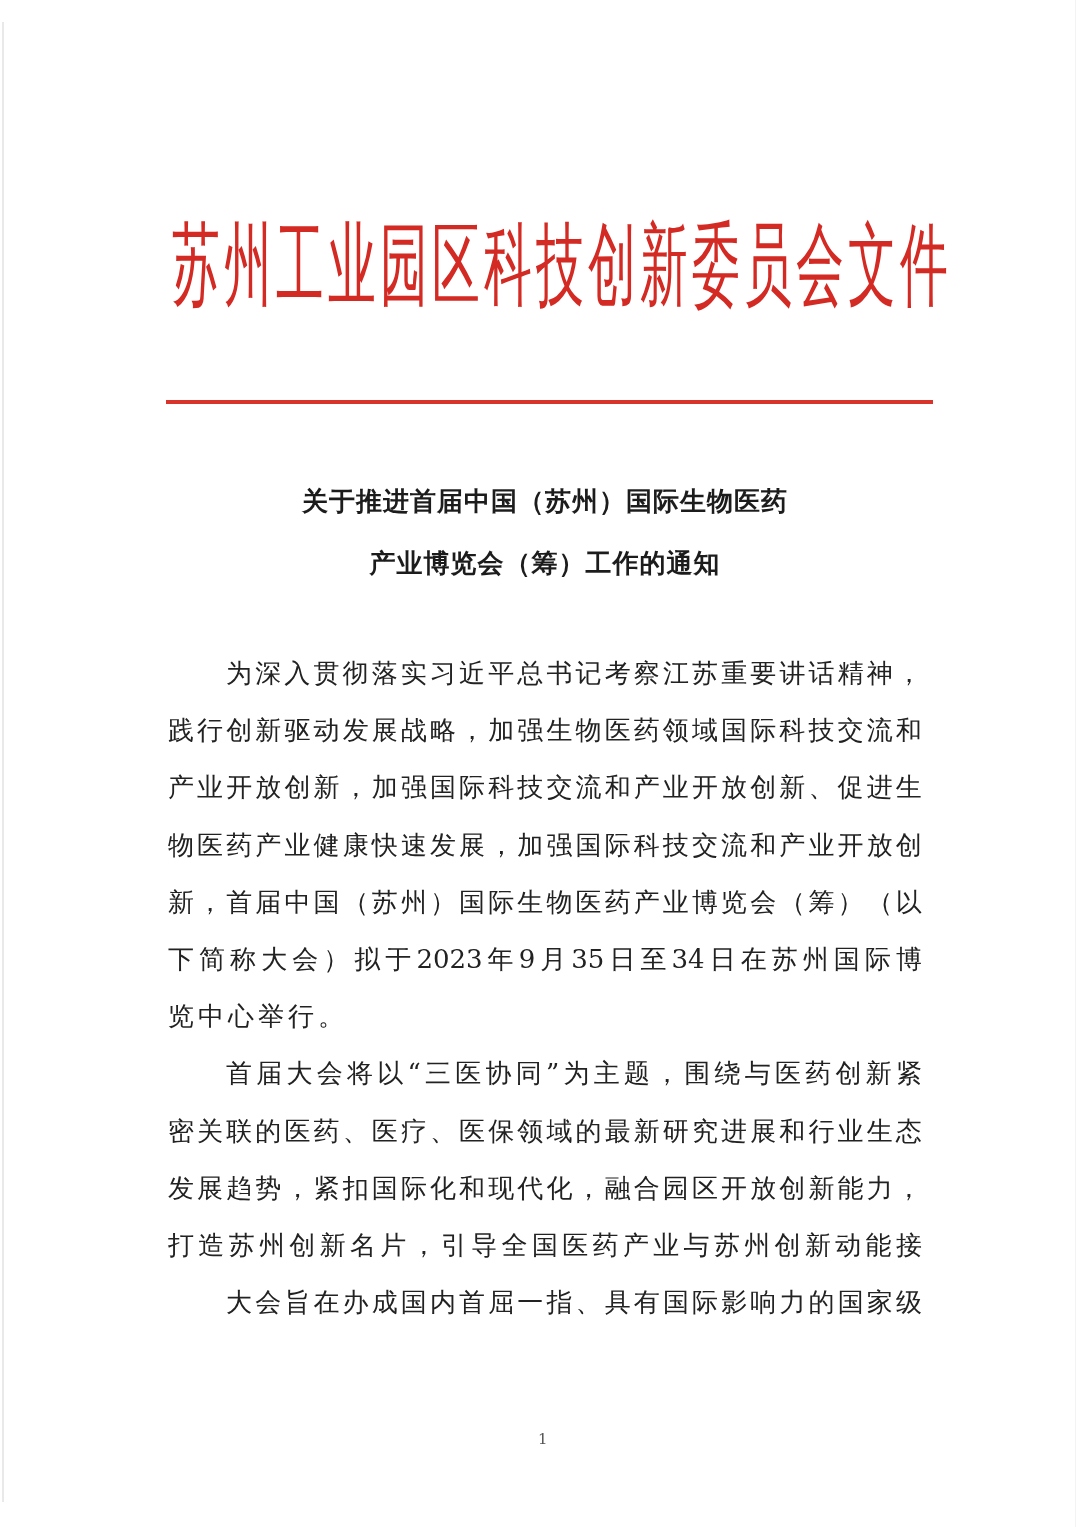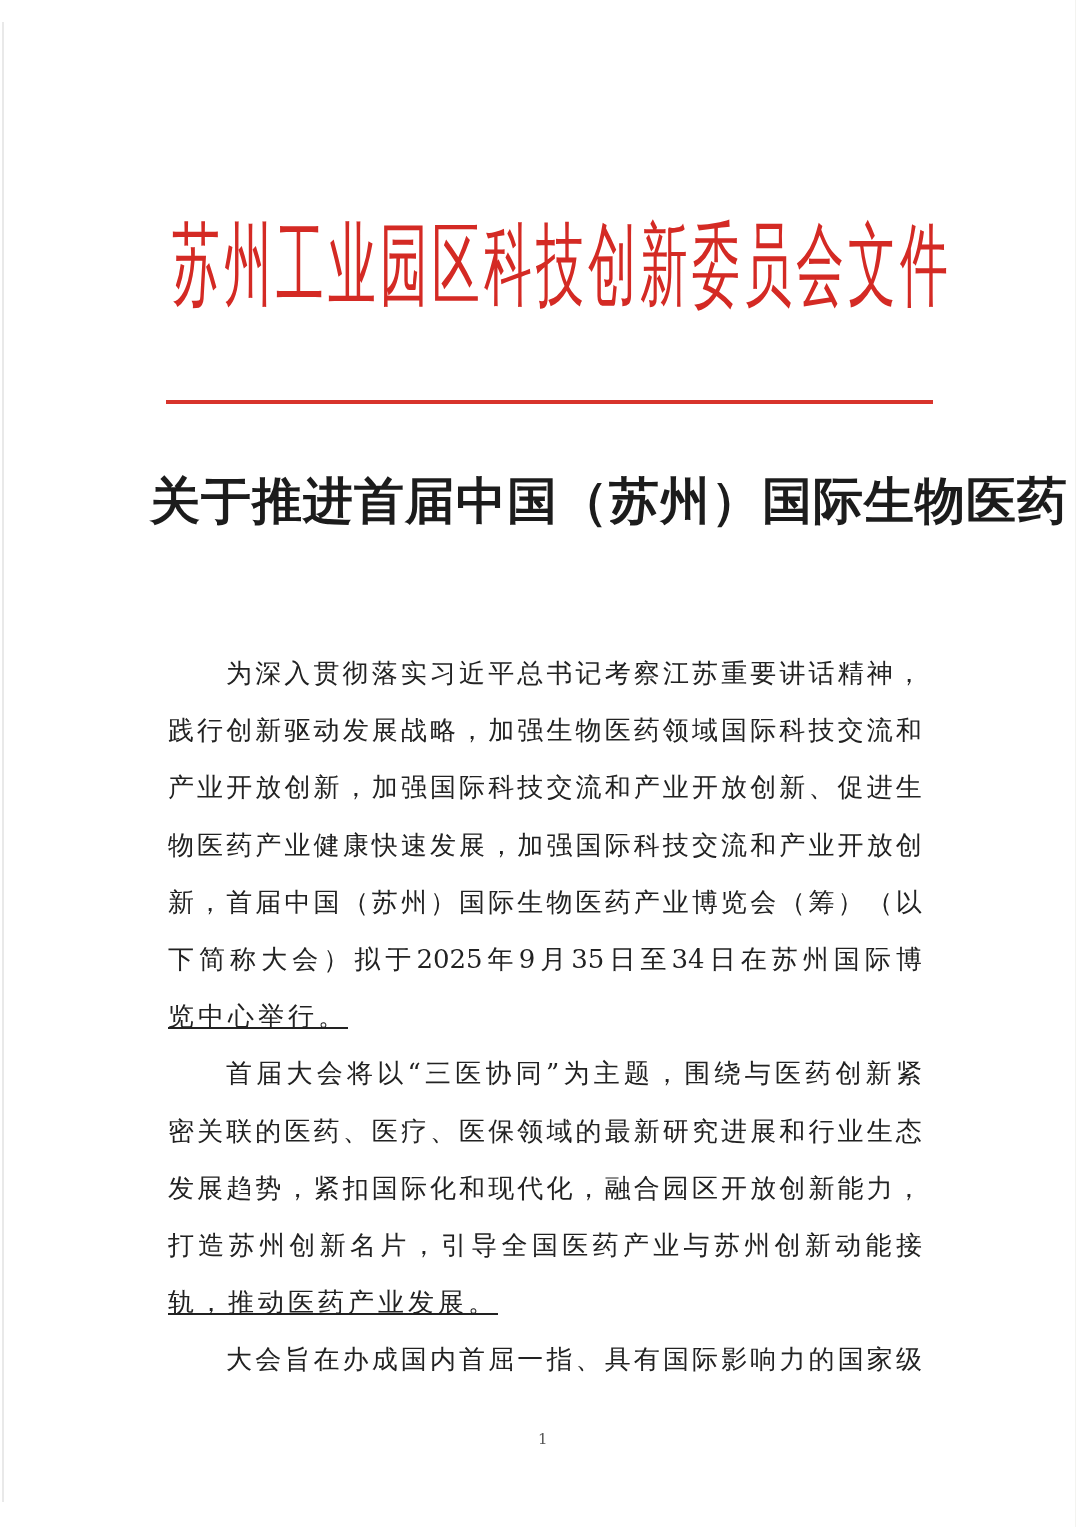--- a/index.html
+++ b/index.html
@@ -62,23 +62,23 @@
     background: #d8342c;
   }
   .doc-title {
     position: absolute;
     left: 150px;
     top: 470px;
     width: 790px;
     text-align: center;
   }
   .doc-title .tline {
-    font-family: Liberation Serif, serif;
+    font-family: Liberation Sans, sans-serif;
     font-weight: bold;
-    font-size: 50px;
+    font-size: 26px;
     line-height: 62px;
     color: #1c1c1c;
     letter-spacing: 1px;
     white-space: nowrap;
   }
   .body-text {
     position: absolute;
     left: 168px;
     top: 648px;
     width: 754px;
@@ -91,21 +91,20 @@
     white-space: nowrap;
     display: flex;
     justify-content: space-between;
   }
   .body-text .bline.indent {
     padding-left: 58px;
   }
   .body-text .bline.last {
     justify-content: flex-start;
     letter-spacing: 4px;
-    text-decoration: underline;
   }
   .page-number {
     position: absolute;
     left: 538px;
     top: 1430px;
     font-size: 15px;
     color: #555;
     font-family: "DejaVu Serif", "Liberation Serif", serif;
   }
 </style>
@@ -130,20 +129,21 @@
     <span class="hchar">员</span>
     <span class="hchar">会</span>
     <span class="hchar">文</span>
     <span class="hchar">件</span>
   </div>
 
 <div class="red-rule" style="background: rgb(216, 52, 44);"></div>
 
 <div class="doc-title">
   <div class="tline">关于推进首届中国（苏州）国际生物医药</div>
+  <div class="tline">产业博览会（筹）工作的通知</div>
 </div>
 
 <div class="body-text" id="body-text">
     <div class="bline indent">
       <span>为</span>
       <span>深</span>
       <span>入</span>
       <span>贯</span>
       <span>彻</span>
       <span>落</span>
@@ -280,21 +280,21 @@
     </div>
     <div class="bline">
       <span>下</span>
       <span>简</span>
       <span>称</span>
       <span>大</span>
       <span>会</span>
       <span>）</span>
       <span>拟</span>
       <span>于</span>
-      <span>2025</span>
+      <span>2023</span>
       <span>年</span>
       <span>9</span>
       <span>月</span>
       <span>35</span>
       <span>日</span>
       <span>至</span>
       <span>34</span>
       <span>日</span>
       <span>在</span>
       <span>苏</span>
@@ -406,21 +406,20 @@
       <span>业</span>
       <span>与</span>
       <span>苏</span>
       <span>州</span>
       <span>创</span>
       <span>新</span>
       <span>动</span>
       <span>能</span>
       <span>接</span>
     </div>
-    <div class="bline last">轨，推动医药产业发展。</div>
     <div class="bline indent">
       <span>大</span>
       <span>会</span>
       <span>旨</span>
       <span>在</span>
       <span>办</span>
       <span>成</span>
       <span>国</span>
       <span>内</span>
       <span>首</span>

